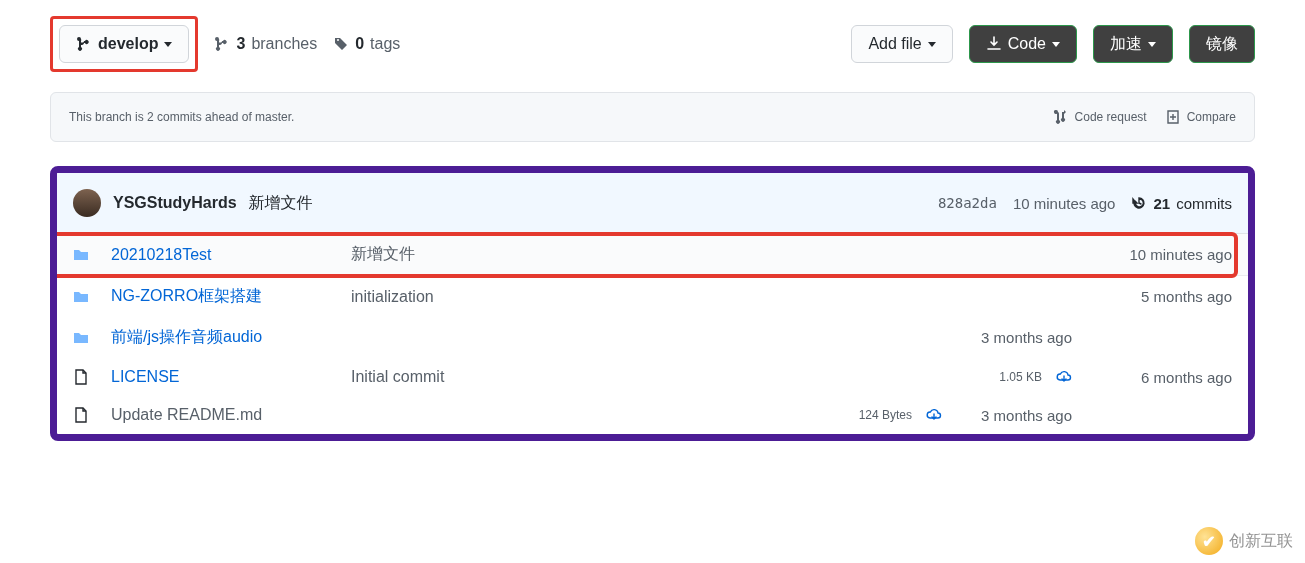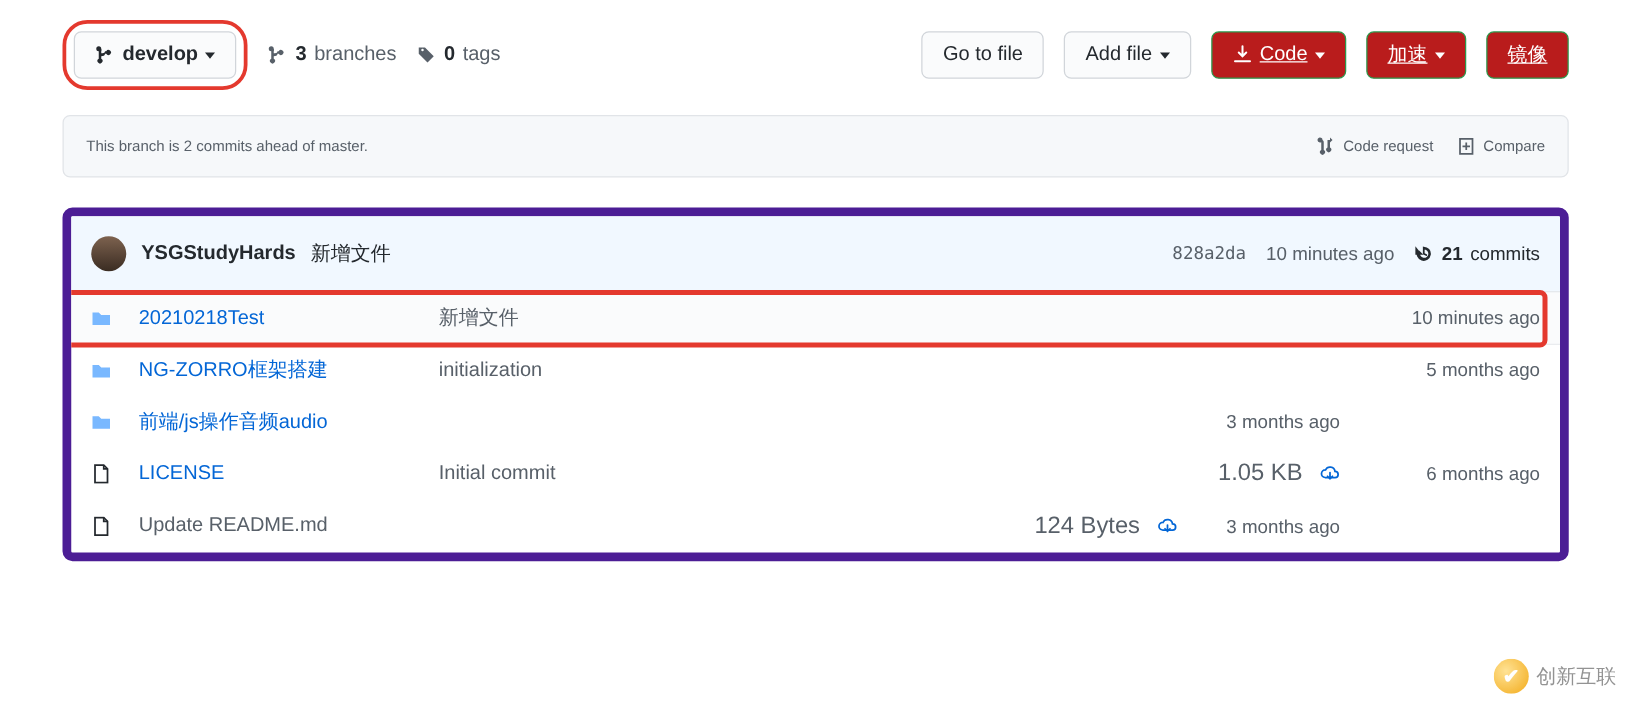--- a/index.html
+++ b/index.html
@@ -25,29 +25,28 @@
     font-size: 16px;
     border: 1px solid #d1d5da;
     border-radius: 6px;
     background: #fafbfc;
     color: #24292e;
     cursor: pointer;
     height: 38px;
     font-weight: 500;
   }
   .btn-green {
-    background: #b91c1c;
+    background: #404040;
     border-color: #2c974b;
     color: #fff;
-    text-decoration: underline;
   }
   .branch-btn-wrap {
     position: relative;
     border: 3px solid #e4392e;
-    border-radius: 20px;
+    border-radius: 4px;
     padding: 6px;
   }
   .branch-btn { font-weight: 600; }
   .muted-link {
     display: inline-flex;
     align-items: center;
     gap: 6px;
     color: #586069;
     font-size: 16px;
     cursor: pointer;
@@ -107,21 +106,21 @@
     grid-template-columns: 28px 230px 1fr 120px 150px;
     align-items: center;
     gap: 10px;
     padding: 10px 16px;
     border-bottom: 1px solid #eaecef;
     font-size: 16px;
   }
   .file-row:last-child { border-bottom: none; }
   .file-row .name { color:#0366d6; cursor:pointer; }
   .file-row .msg { color:#586069; cursor:pointer; }
-  .file-row .size { color:#586069; text-align:right; font-size:19px; }
+  .file-row .size { color:#586069; text-align:right; font-size:12px; }
   .file-row .time { color:#586069; text-align:right; font-size:15px; }
   .icon-folder svg { fill:#79b8ff; }
   .icon-file svg { fill:#6a737d; }
   .cloud-dl { color:#0366d6; text-align:right; }
   .file-row.highlight-row { background:#fafbfc; }
   .row-wrap { position:relative; }
   .row-wrap .red-frame {
     position:absolute; left:-40px; right:10px; top:-2px; bottom:-2px;
     border:4px solid #e4392e; border-radius:6px; pointer-events:none;
   }
@@ -199,23 +198,20 @@
           <use href="#i-tag"></use>
         </svg>
       </span>
     <b>0</b>
     <span>tags</span>
   </a>
 
   <div class="spacer"></div>
 
   <button class="btn">
-    <span>Go to file</span>
-  </button>
-  <button class="btn">
     <span>Add file</span>
     <span class="caret-down"></span>
   </button>
   <button class="btn btn-green">
     <span class="icon">
         <svg>
           <use href="#i-download"></use>
         </svg>
       </span>
     <span>Code</span>

